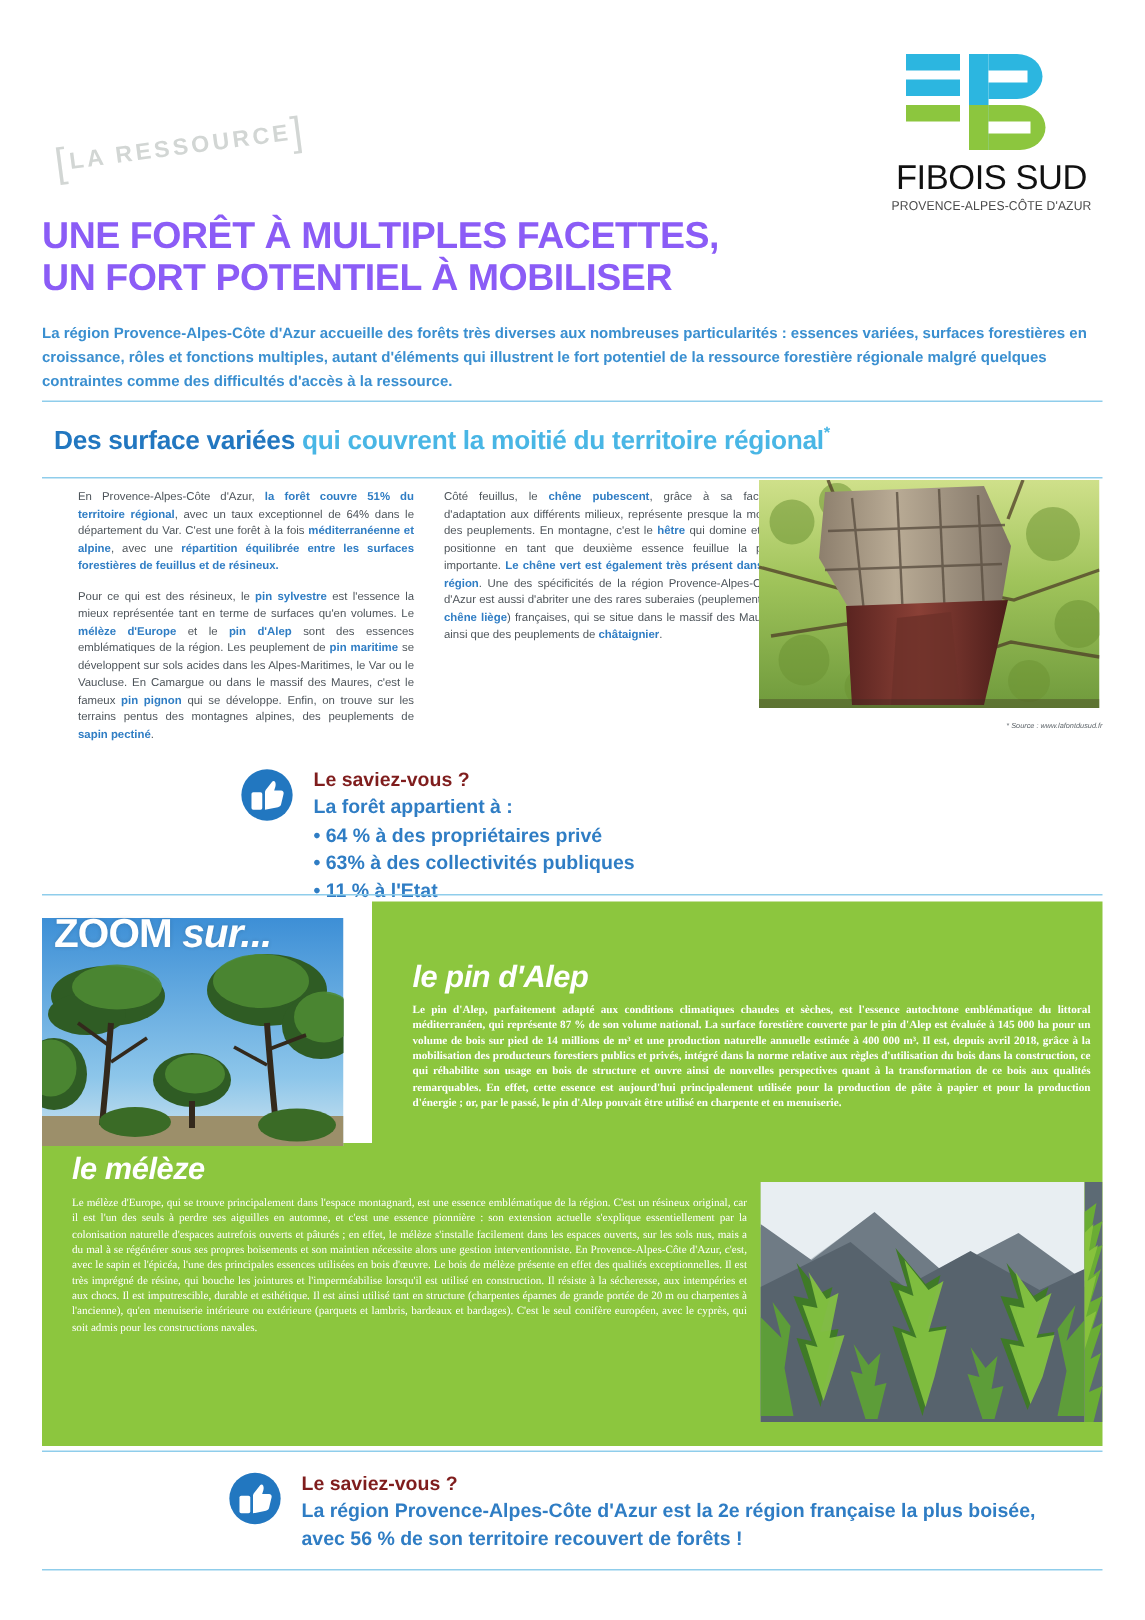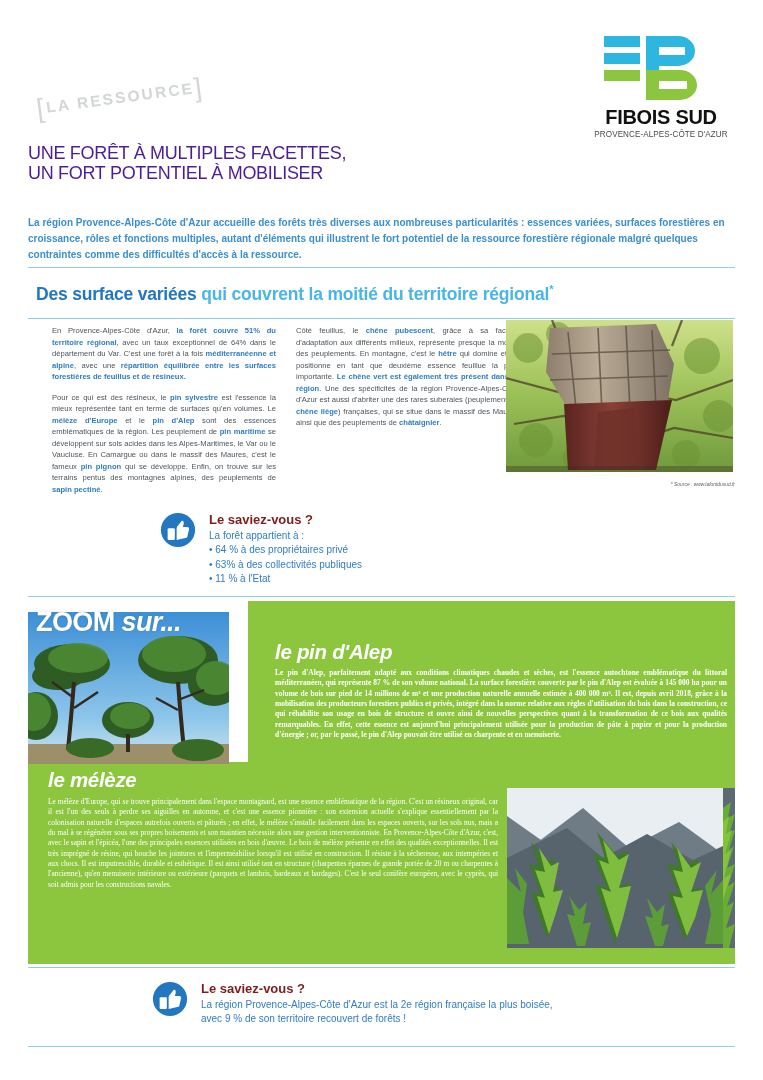--- a/index.html
+++ b/index.html
@@ -14,26 +14,26 @@
   .ribbon{
     position:absolute;left:36px;top:83px;
     transform:rotate(-7.5deg);
     color:#d2d6d4;font-weight:bold;font-size:15.5px;letter-spacing:2.2px;
     font-family:"Liberation Sans", sans-serif;
   }
   .ribbon .brk{font-size:27px;font-weight:400;vertical-align:-4px;color:#d2d6d4;}
 
   .logo{position:absolute;right:26px;top:32px;width:152px;text-align:center;}
   .logo-mark{width:118px;height:72px;margin:0 auto;display:block;}
-  .logo-name{font-size:20px;font-weight:bold;letter-spacing:-.3px;color:#111;margin-top:3px;line-height:1;}
+  .logo-name{font-size:23px;font-weight:normal;letter-spacing:-.3px;color:#111;margin-top:3px;line-height:1;}
   .logo-sub{font-size:8.6px;color:#4a4a4a;letter-spacing:.1px;margin-top:2px;transform:scaleX(.94);}
 
   .title{
     position:absolute;left:28px;top:143px;width:560px;
-    color:#4c1d95;font-weight:normal;font-size:18px;line-height:1.12;
+    color:#8b5cf6;font-weight:bold;font-size:25px;line-height:1.12;
     letter-spacing:-0.3px;
   }
   .title .l2{display:block;}
 
   .intro{
     position:absolute;left:28px;top:215px;width:700px;
     color:#3a8fd0;font-size:10px;line-height:1.62;font-weight:bold;
   }
   .rule{position:absolute;left:28px;width:707px;height:1px;background:#8fcdeb;}
   .rule.r1{top:267px;}
@@ -58,21 +58,21 @@
 
   .source{
     position:absolute;right:28px;top:482px;font-size:4.9px;color:#5e656a;font-style:italic;
   }
 
   
   .svz{position:absolute;display:flex;gap:13px;align-items:flex-start;}
   .svz .ico{width:36px;height:36px;flex:0 0 36px;}
   .svz .txt{padding-top:1px;}
   .svz .h{color:#7f1d1d;font-size:13px;font-weight:bold;line-height:1.1;margin-bottom:2px;}
-  .svz .b{color:#2f7dc4;font-size:10px;font-weight:normal;line-height:1.42;}
+  .svz .b{color:#2f7dc4;font-size:13px;font-weight:bold;line-height:1.42;}
   .svz .b div{white-space:nowrap;}
   .svz1{left:160px;top:512px;}
   .svz2{left:152px;top:981px;}
 
   .rule.r3{top:596px;left:28px;width:707px;background:#8fcdeb;}
 
   
   .zoomblock{position:absolute;left:28px;top:601px;width:707px;height:363px;}
   .green{position:absolute;background:#8cc63e;}
   .g-right{left:220px;top:0;width:487px;height:161px;}
@@ -324,20 +324,20 @@
   <div class="svz svz2">
     <svg class="ico" viewBox="0 0 40 40">
       <circle cx="20" cy="20" r="19" fill="#2277c0"></circle>
       <rect x="8.5" y="18" width="8" height="13" rx="1.3" fill="#fff"></rect>
       <path d="M18.5 31 V18.2 c0-1 .4-1.8 1.1-2.6 l4.2-5.4 c.6-.8 1.9-.6 2.3.3 .4 1 .4 2.2 .1 3.3 l-.9 2.9 h5.1 c1.3 0 2.2 1.2 1.9 2.4 l-1.9 8 c-.25 1.1-1.2 1.9-2.3 1.9 Z" fill="#fff"></path>
     </svg>
     <div class="txt">
       <div class="h">Le saviez-vous ?</div>
       <div class="b">
         <div>La région Provence-Alpes-Côte d'Azur est la 2e région française la plus boisée,</div>
-        <div>avec 9 % de son territoire recouvert de forêts !</div>
+        <div>avec 56 % de son territoire recouvert de forêts !</div>
       </div>
     </div>
   </div>
 
   <div class="rule r5"></div>
 
 </div>
 
 </body></html>

